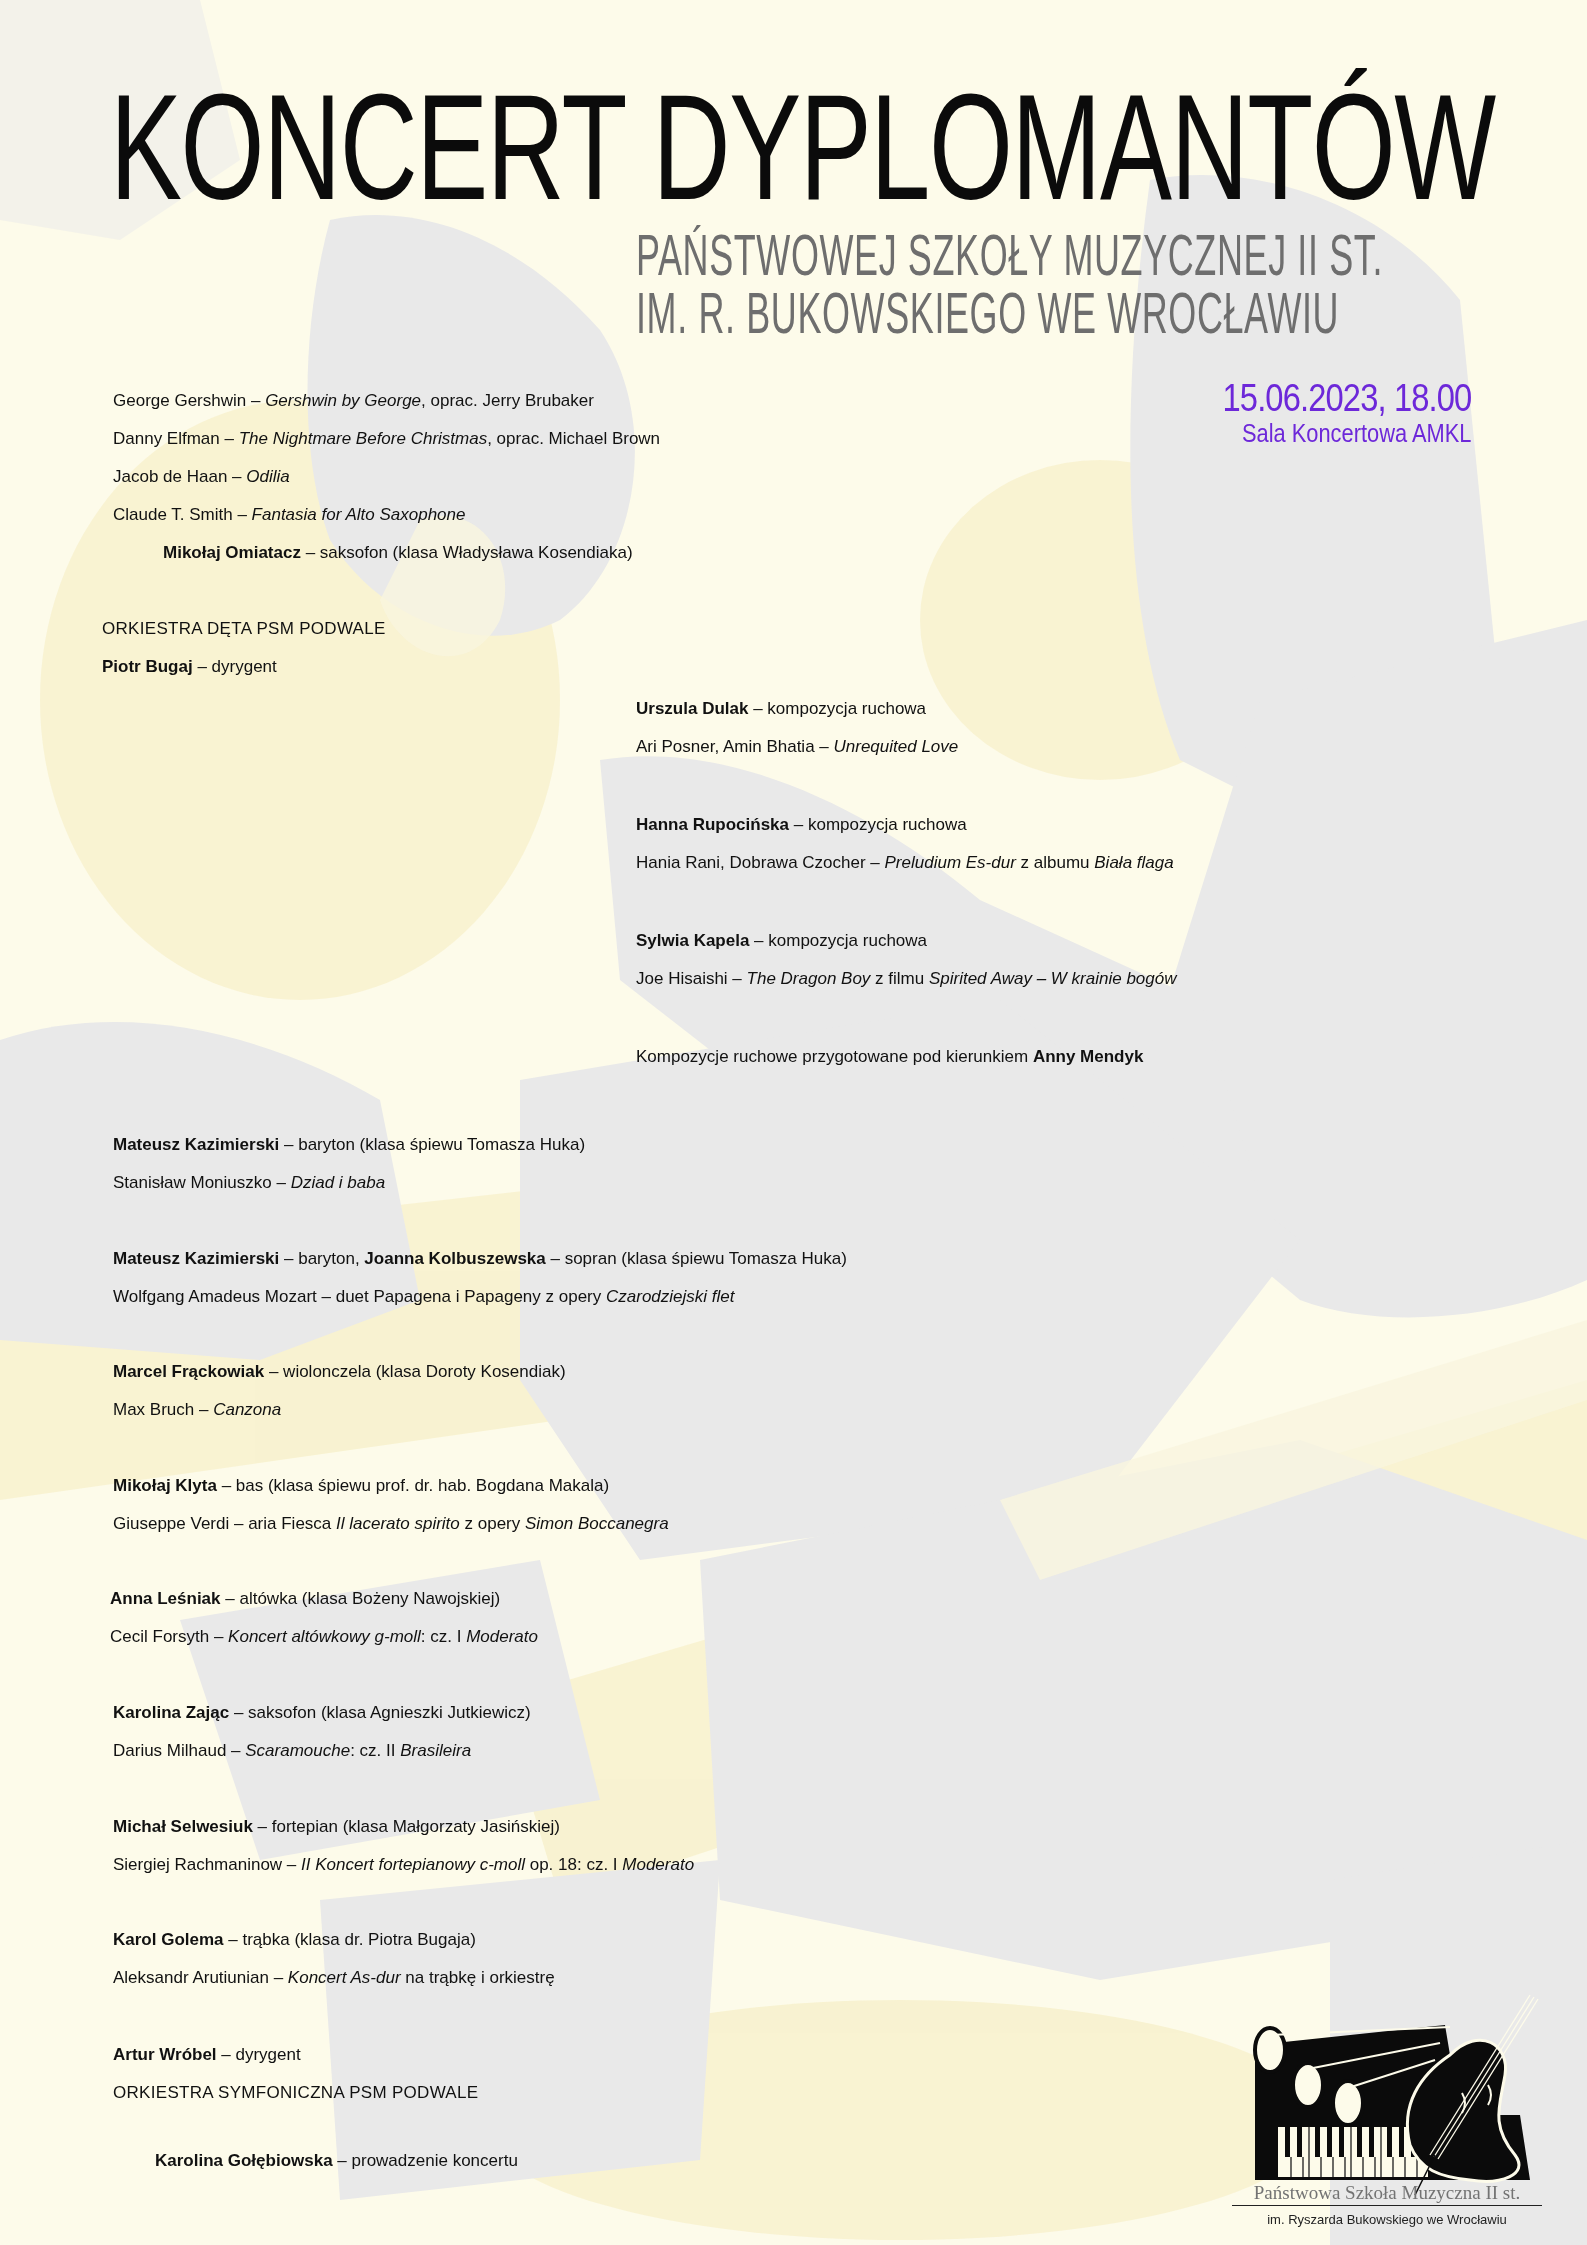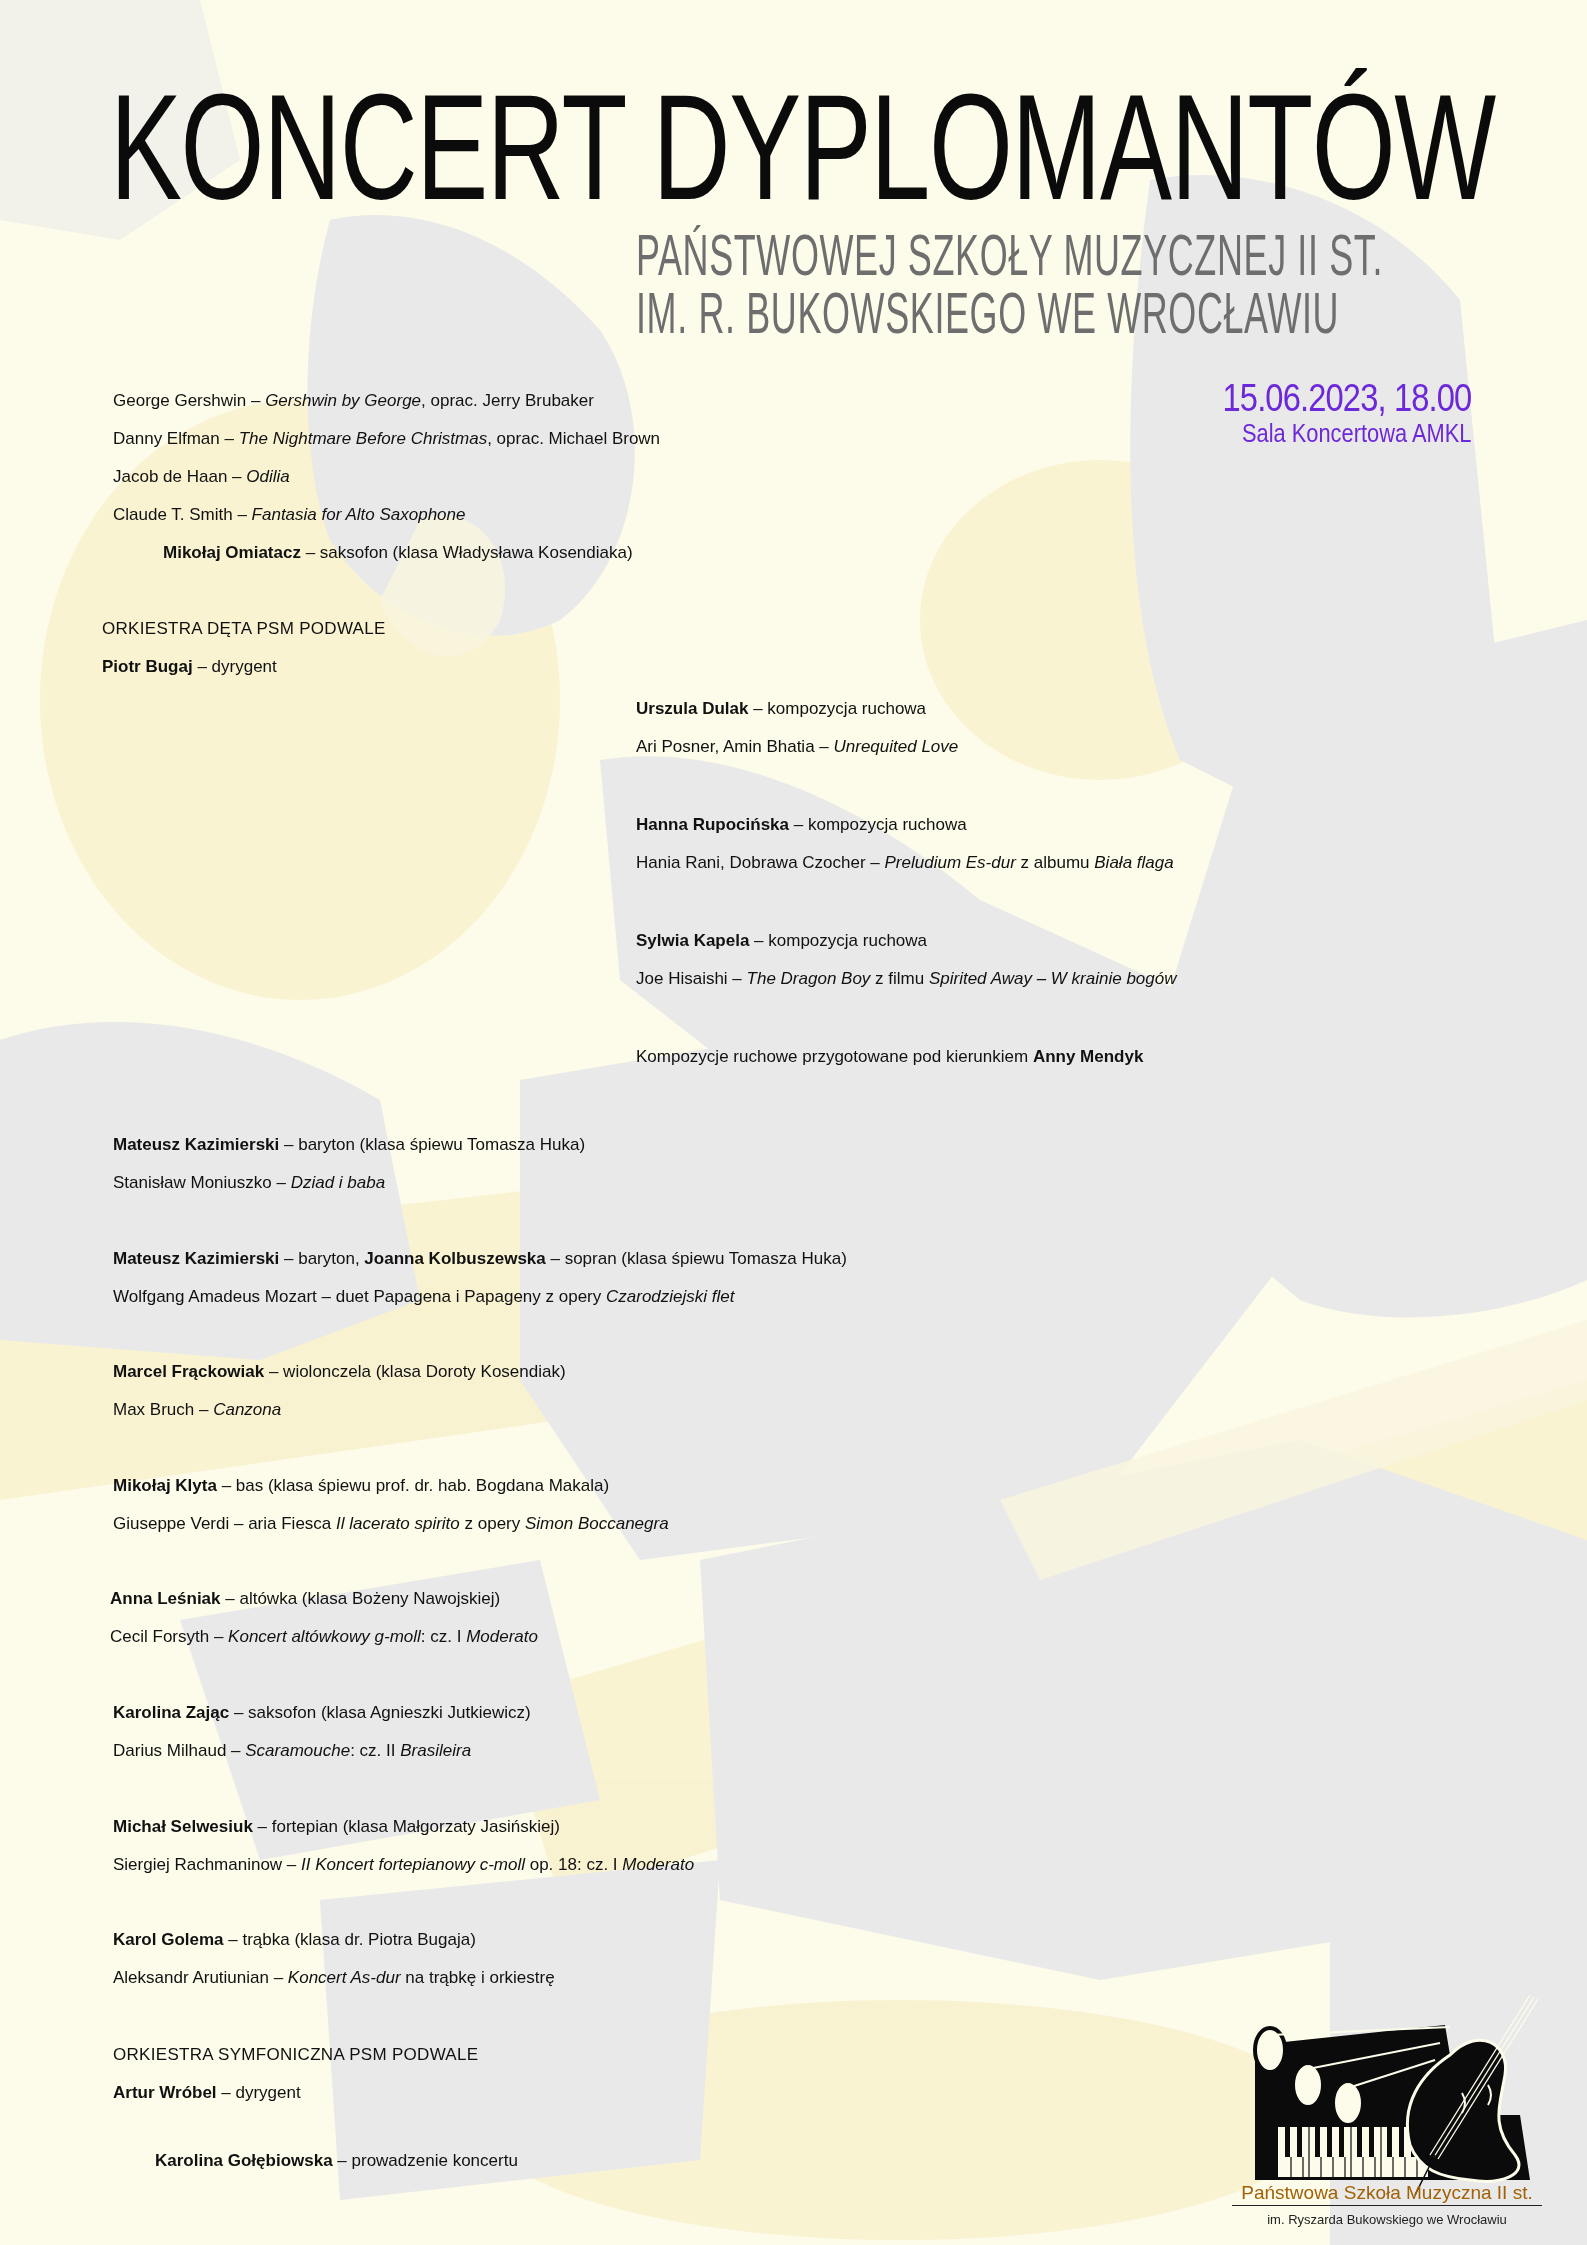--- a/index.html
+++ b/index.html
@@ -44,22 +44,22 @@
     .block { position: absolute; font-size: 17px; line-height: 38px; white-space: nowrap; }
     .line { display: block; height: 38px; }
     .b { font-weight: 700; }
     .i { font-style: italic; }
     .indent { padding-left: 50px; }
     .upper { letter-spacing: 0.3px; }
 
     .logo { position: absolute; left: 1230px; top: 1985px; width: 330px; height: 240px; }
     .logo-name {
       position: absolute; left: 1232px; top: 2182px; width: 310px;
-      font-size: 19px; text-align: center; color: #a16207;
-      border-bottom: 1.5px solid #222; padding-bottom: 1px;
+      font-size: 19px; text-align: center; color: #737373;
+      border-bottom: 1.5px solid #222; padding-bottom: 1px; font-family: Liberation Serif, serif;
     }
     .logo-sub {
       position: absolute; left: 1232px; top: 2212px; width: 310px;
       font-size: 13px; text-align: center; color: #222;
     }
   </style>
 </head>
 <body>
 
 <svg class="bg" width="1587" height="2245" viewBox="0 0 1587 2245" xmlns="http://www.w3.org/2000/svg">
@@ -165,22 +165,22 @@
         <span class="line"><span class="b">Michał Selwesiuk</span><span> – fortepian (klasa Małgorzaty Jasińskiej)</span></span>
         <span class="line"><span>Siergiej Rachmaninow – </span><span class="i">II Koncert fortepianowy c-moll</span><span> op. 18: cz. I </span><span class="i">Moderato</span></span>
       </div>
       <div class="block" style="left: 113px; top: 1921px;">
         <span class="line"><span class="b">Karol Golema</span><span> – trąbka (klasa dr. Piotra Bugaja)</span></span>
         <span class="line"><span>Aleksandr Arutiunian – </span><span class="i">Koncert As-dur</span><span> na trąbkę i orkiestrę</span></span>
       </div>
     </div>
 
   <div class="block" style="left:113px; top:2036px;">
+    <span class="line"><span class="b">Artur Wróbel</span><span> – dyrygent</span></span>
     <span class="line upper">ORKIESTRA SYMFONICZNA PSM PODWALE</span>
-    <span class="line"><span class="b">Artur Wróbel</span><span> – dyrygent</span></span>
   </div>
 
   <div class="block" style="left:123px; top:2142px;margin-left:32px;">
     <span class="line"><span class="b">Karolina Gołębiowska</span><span> – prowadzenie koncertu</span></span>
   </div>
 
   <svg class="logo" viewBox="0 0 330 240" xmlns="http://www.w3.org/2000/svg">
     <path d="M25 60 L215 40 L230 130 L290 130 L300 195 L25 195 Z" fill="#0b0b0b"></path>
     <ellipse cx="40" cy="65" rx="15" ry="22" fill="#fdfbea" stroke="#0b0b0b" stroke-width="4"></ellipse>
     <ellipse cx="78" cy="100" rx="15" ry="22" fill="#fdfbea" stroke="#0b0b0b" stroke-width="4"></ellipse>

